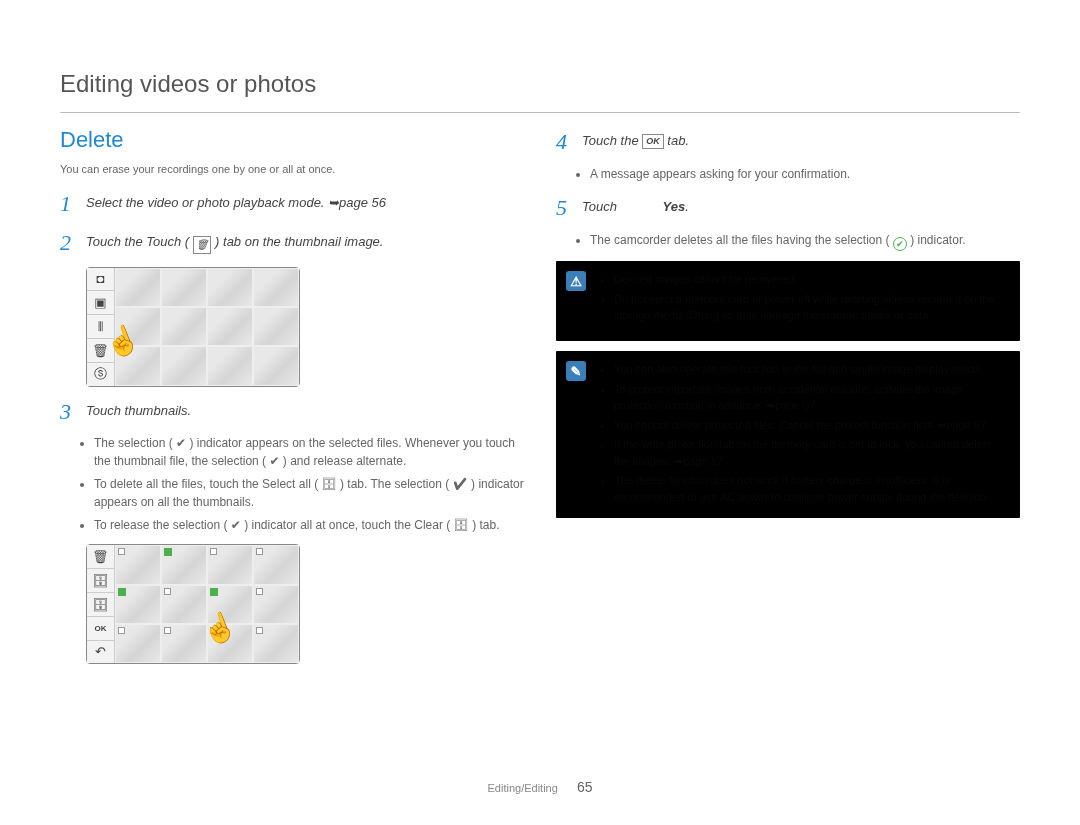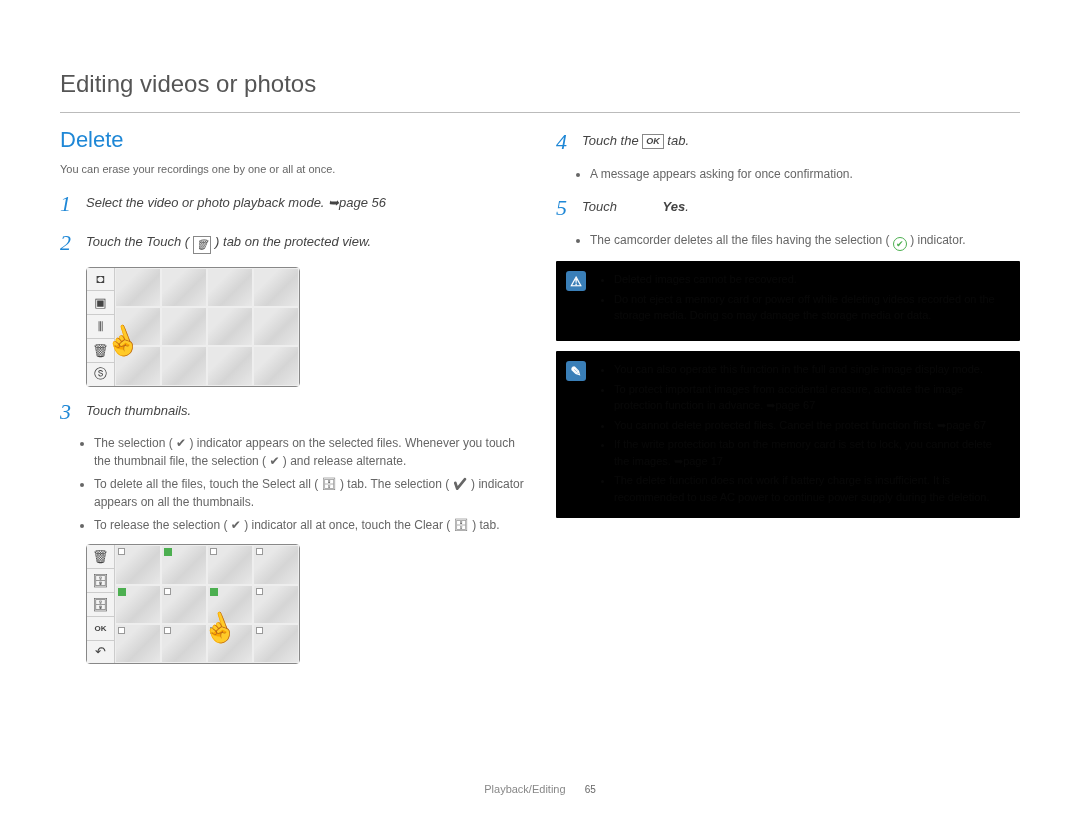--- a/index.html
+++ b/index.html
@@ -232,21 +232,21 @@
     .footer {
       position: absolute;
       bottom: 30px;
       left: 0;
       width: 100%;
       text-align: center;
       font-size: 11px;
       color: #888;
     }
     .footer .pgnum {
-      font-size: 10px;
+      font-size: 14px;
       color: #666;
       margin-left: 16px;
     }
   </style>
 </head>
 <body>
 
 <div class="page">
   <h1 class="page-title">Editing videos or photos</h1>
   <hr class="rule">
@@ -260,21 +260,21 @@
       <div class="step">
         <span class="step-num">1</span>
         <span class="step-text">Select the video or photo playback mode. ➥page 56</span>
       </div>
 
       <div class="step">
         <span class="step-num">2</span>
         <span class="step-text">
           <span>Touch the Touch (</span>
           <span class="inline-icon-box">🗑</span>
-          <span>) tab on the protected view.</span>
+          <span>) tab on the thumbnail image.</span>
         </span>
       </div>
 
       <div class="thumb-screen">
         <div class="thumb-side">
           <div class="thumb-side-item">◘</div>
           <div class="thumb-side-item">▣</div>
           <div class="thumb-side-item">⦀</div>
           <div class="thumb-side-item">🗑</div>
           <div class="thumb-side-item">ⓢ</div>
@@ -360,21 +360,21 @@
 
       <div class="step">
         <span class="step-num">4</span>
         <span class="step-text">
           <span>Touch the </span>
           <span class="ok-tab">OK</span>
           <span> tab.</span>
         </span>
       </div>
       <ul class="bullets">
-        <li>A message appears asking for once confirmation.</li>
+        <li>A message appears asking for your confirmation.</li>
       </ul>
 
       <div class="step">
         <span class="step-num">5</span>
         <span class="step-text">
           <span>Touch </span><strong>Yes</strong><span>.</span>
         </span>
       </div>
       <ul class="bullets">
         <li>
@@ -400,15 +400,15 @@
           <li>You cannot delete protected files. Cancel the protect function first. ➥page 67</li>
           <li>If the write protection tab on the memory card is set to lock, you cannot delete the images. ➥page 17</li>
           <li>The delete function does not work if battery charge is insufficient. It is recommended to use AC power to continue power supply during the deletion.</li>
         </ul>
       </div>
     </div>
   </div>
 </div>
 
 <div class="footer">
-  <span>Playback/Editing</span>
+  <span>Editing/Editing</span>
   <span class="pgnum">65</span>
 </div>
 
 </body></html>

